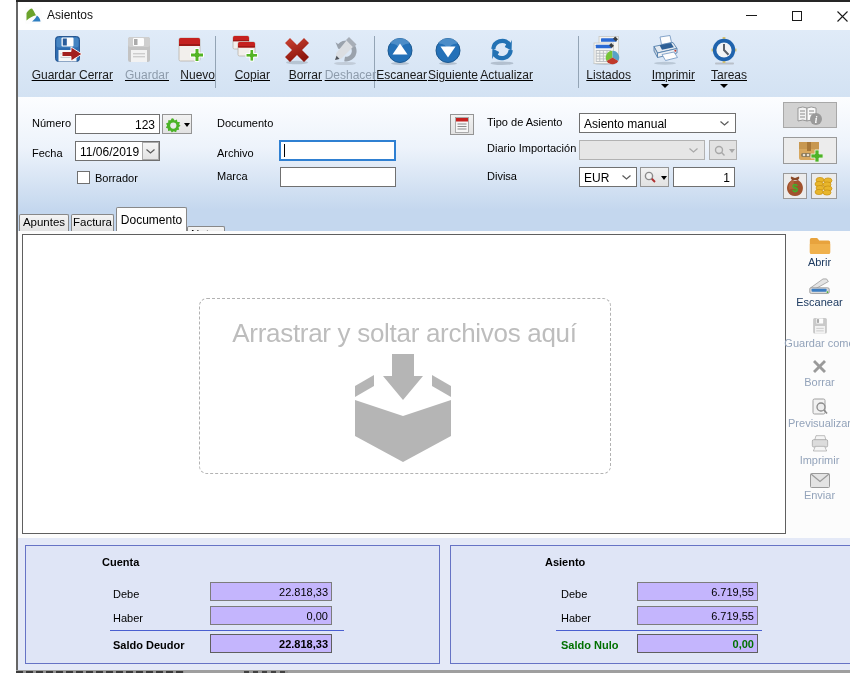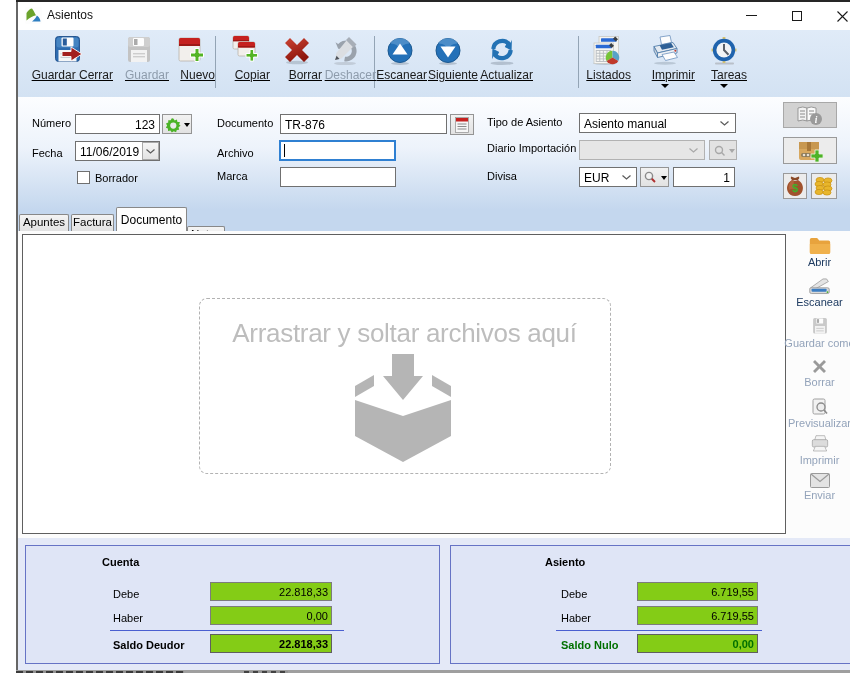--- a/index.html
+++ b/index.html
@@ -43,21 +43,21 @@
   #droptext { position:absolute; left:0; top:19px; width:100%; text-align:center; font-size:26px; color:#bdbdbd; letter-spacing:-0.3px; }
   
   .sbtn { position:absolute; left:763px; width:77px; text-align:center; }
   .sbtn .lbl { font-size:11px; margin-top:1px; }
   .sbtn.en .lbl { color:#1d3a60; }
   .sbtn.dis .lbl { color:#93a3ba; }
   
   #bottom { left:2px; top:538px; width:846px; height:132px; background:#e4e9f7;text-align:right; }
   .panel { position:absolute; top:7px; height:119px; background:#dfe5f6; border:1px solid #6673c5; }
   .plabel { position:absolute; font-size:11px; color:#000; }
-  .pfield { position:absolute; height:19px; background:#84cc16; border:1px solid #7c7c7c; font-size:11px; }
+  .pfield { position:absolute; height:19px; background:#c4b5fd; border:1px solid #7c7c7c; font-size:11px; }
   .pfield .v { position:absolute; right:3px; top:3px; }
   .pline { position:absolute; height:1px; background:#4a5fd0; }
 </style>
 </head>
 <body>
 <div id="win">
   <div class="abs" id="titlebar"></div>
   <svg class="abs" style="left:9px;top:7px" width="17" height="17" viewBox="0 0 17 17">
     <rect x="0" y="0" width="17" height="17" rx="1.5" fill="#fdfdfd"></rect>
     <path d="M1.5,13.5 L1.5,6 C3,3.5 5.5,1.5 7,1.5 C8.5,3 9.8,6.5 11,8.2 C8,9 4,11 1.5,13.5 Z" fill="#6ba32c"></path>
@@ -243,23 +243,20 @@
     <div class="tfield" style="left:57px;top:44px;width:85px;height:20px">
         <span class="v" style="left:4px">11/06/2019</span>
       <div class="combtn" style="left:66px;top:0px;width:17px;height:18px"><svg width="9" height="5" viewBox="0 0 9 5" style="margin-top:6px">
             <path d="M0.5,0.5 L4.5,4 L8.5,0.5" stroke="#5a5a5a" stroke-width="1.2" fill="none"></path>
           </svg></div>
     </div>
     <div class="abs" style="left:59px;top:74px;width:13px;height:13px;background:#fff;border:1px solid #707070"></div>
     <div class="flabel" style="left:77px;top:75px">Borrador</div>
 
     <div class="flabel" style="left:199px;top:20px">Documento</div>
-    <div class="tfield" style="left:262px;top:17px;width:167px;height:20px">
-        <span class="v" style="left:4px">TR-876</span>
-      </div>
     <div class="btn3d" style="left:432px;top:17px;width:24px;height:21px">
       <svg style="position:absolute;left:4px;top:2px" width="14" height="16" viewBox="0 0 14 16">
         <rect x="0.5" y="0.5" width="13" height="15" fill="#f6f6f6" stroke="#9a9a9a" stroke-width="0.8"></rect>
         <rect x="1" y="1" width="12" height="3.5" fill="#c5211f"></rect>
         <g stroke="#8a8a8a" stroke-width="1">
             <line x1="2.5" y1="7" x2="11.5" y2="7"></line>
             <line x1="2.5" y1="9.5" x2="11.5" y2="9.5"></line>
             <line x1="2.5" y1="12" x2="11.5" y2="12"></line>
           </g>
       </svg>

